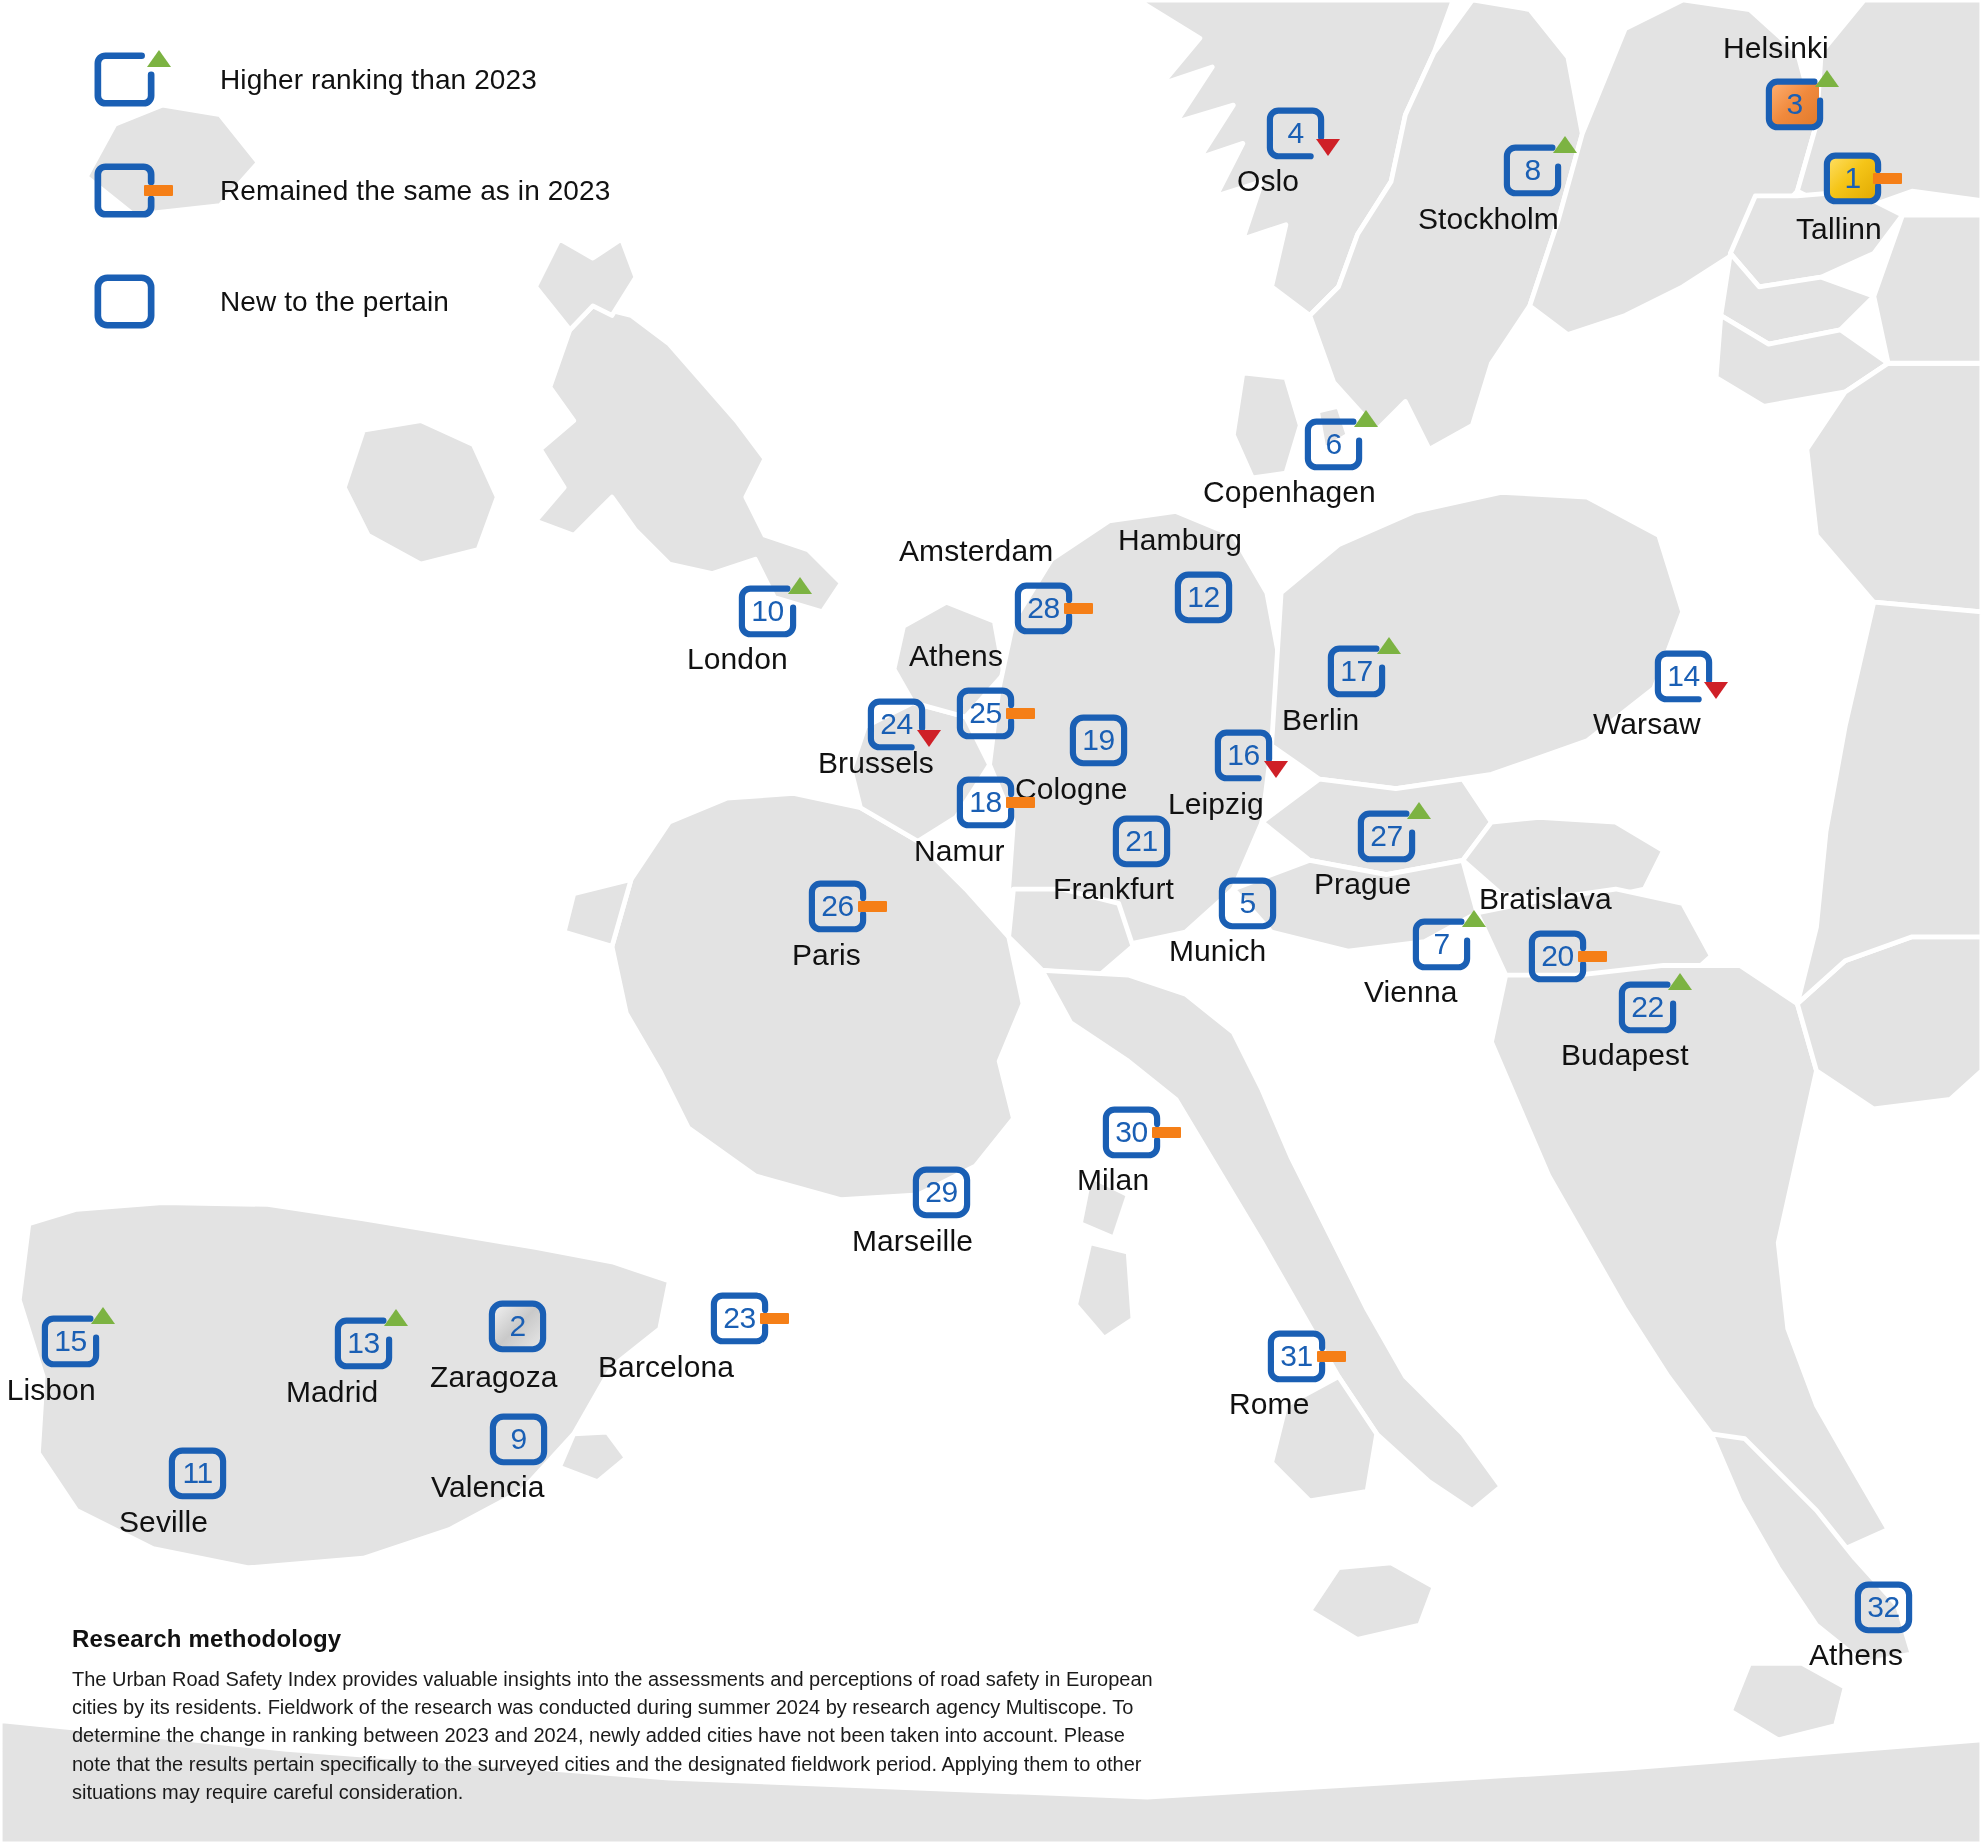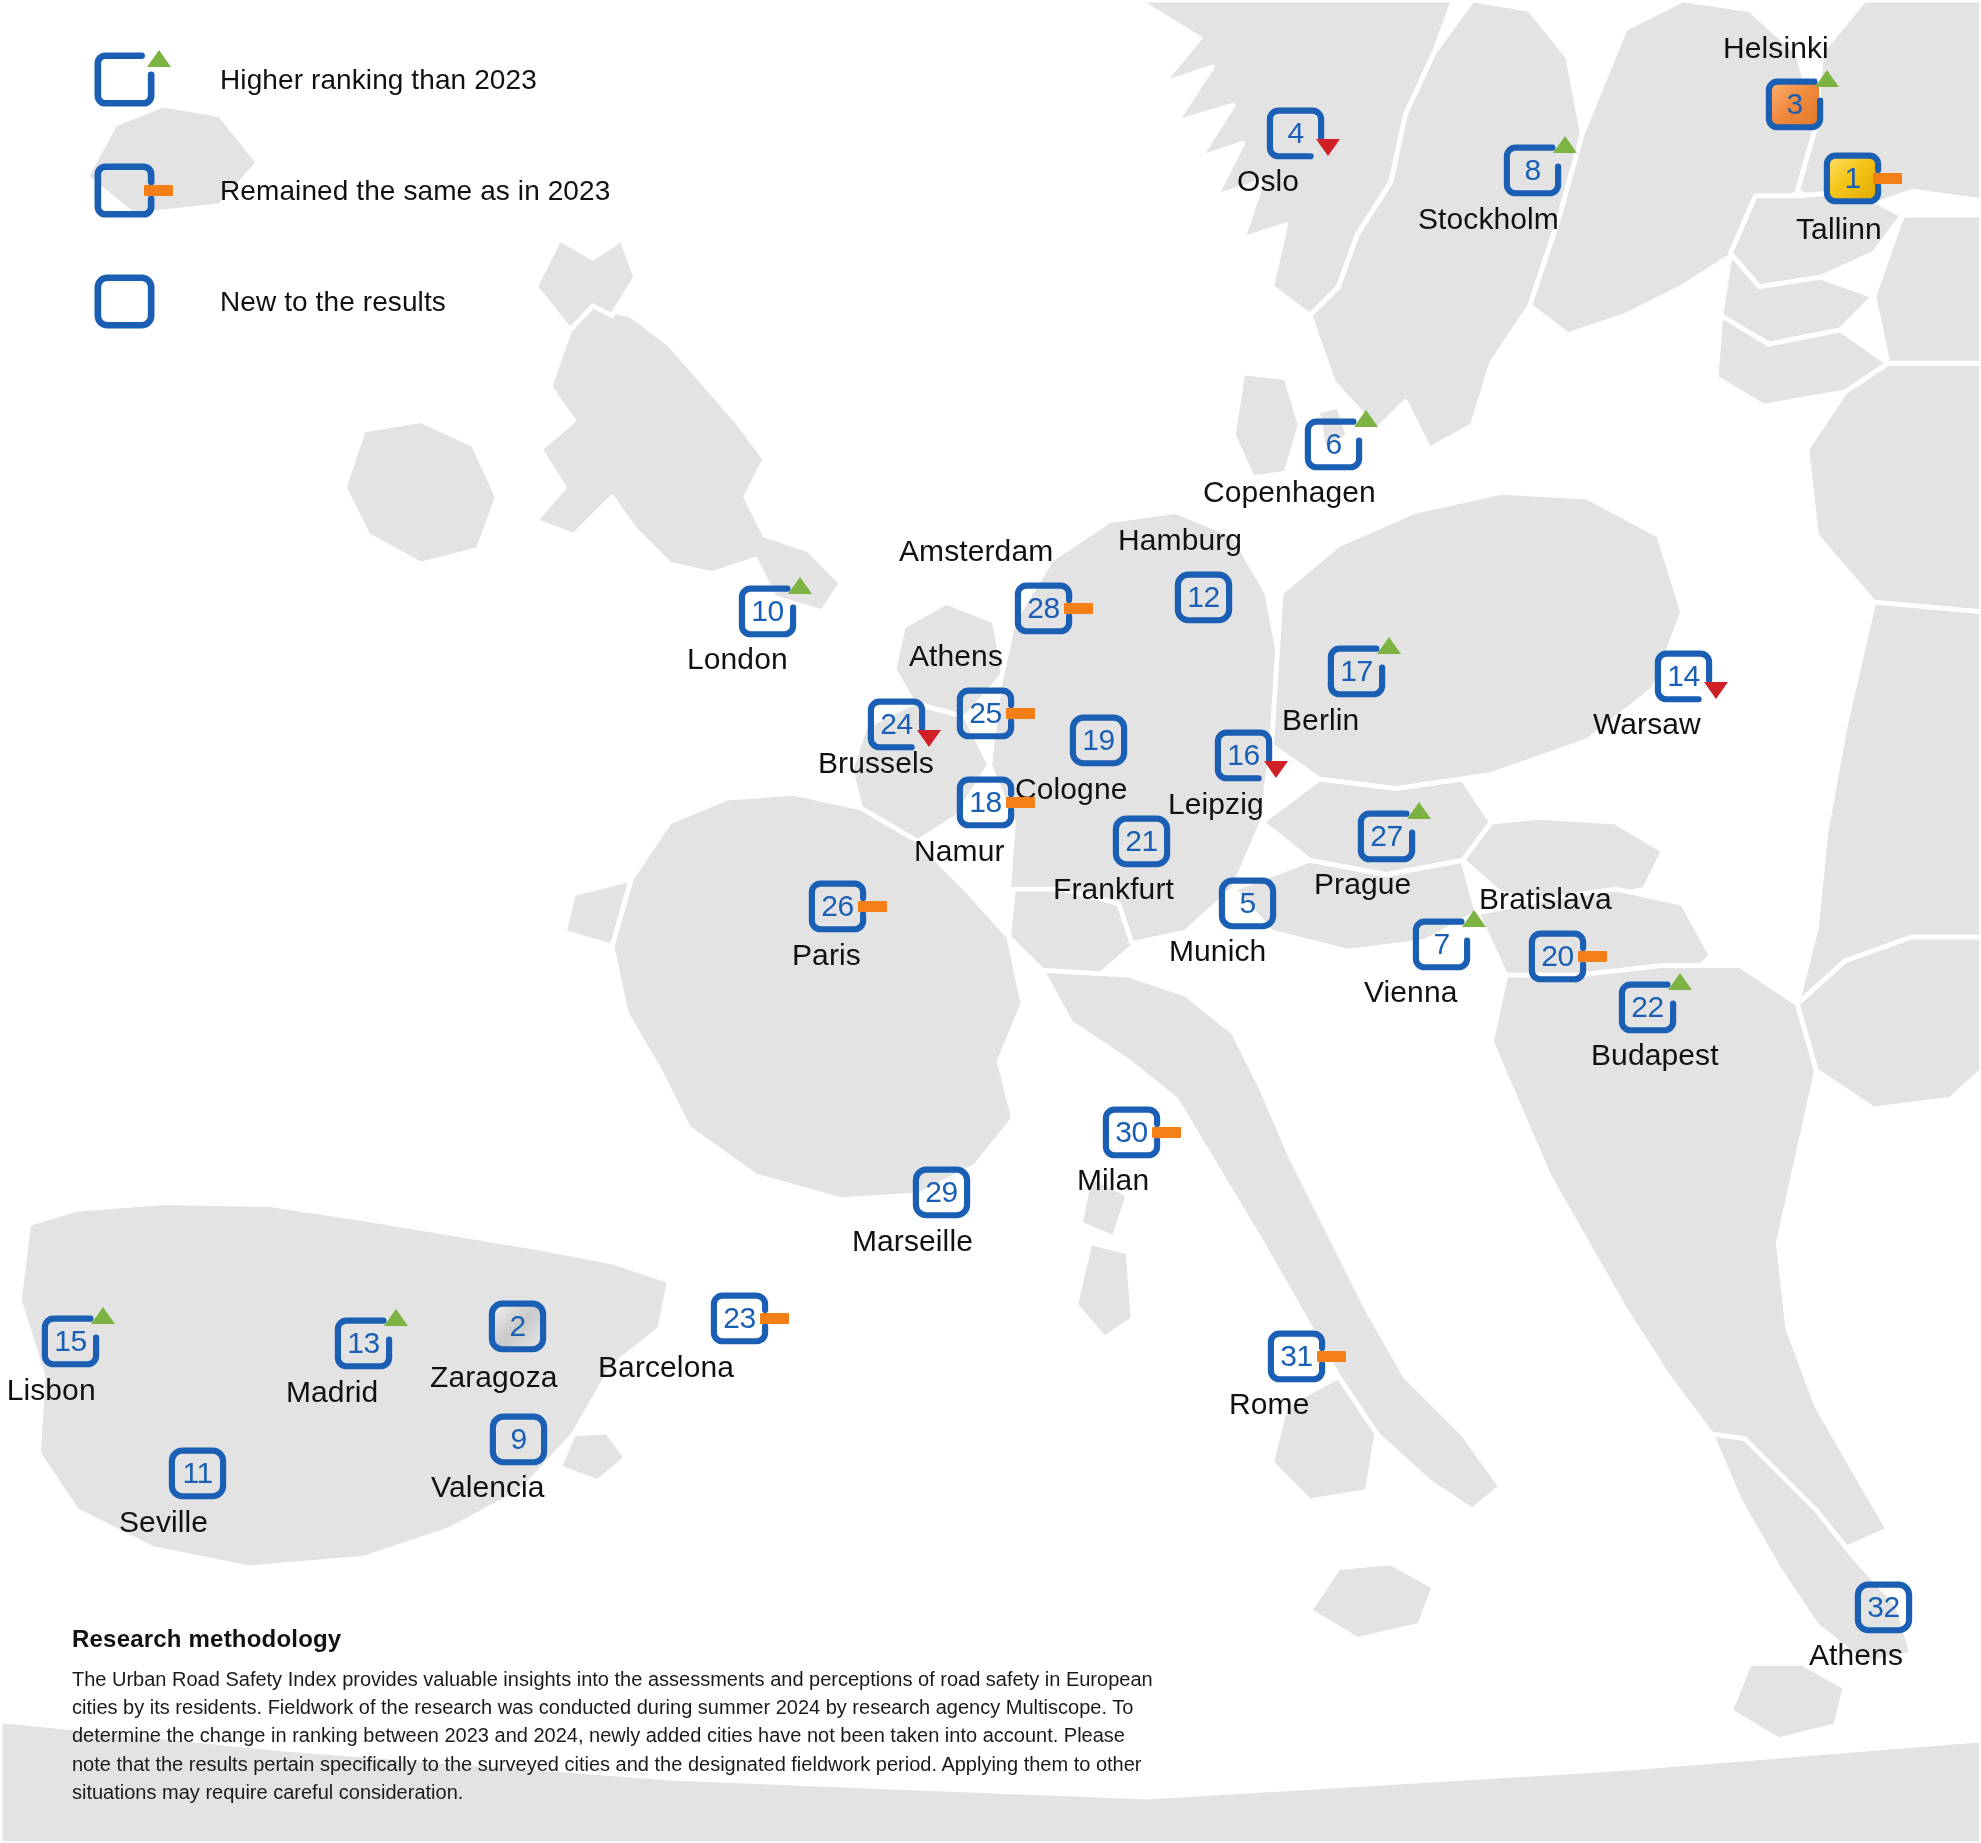--- a/index.html
+++ b/index.html
@@ -214,21 +214,21 @@
 
 
   <div class="legend-row">
     <div class="legend-mark">
       <span class="badge-shape">
         <svg viewBox="0 0 68 62">
             <rect x="6" y="6" width="56" height="50" rx="10" ry="10" fill="none" stroke="#1a5fb4" stroke-width="7"></rect>
           </svg>
       </span>
     </div>
-    <span class="legend-text">New to the results</span>
+    <span class="legend-text">New to the pertain</span>
   </div>
 </div>
 
 <div id="markers-layer">
     <div class="marker" style="left: 1823px; top: 150px;">
       <div class="pin">
         <div class="pin-fill" style="background: linear-gradient(135deg, rgb(255, 224, 102) 0%, rgb(245, 197, 24) 45%, rgb(224, 168, 0) 100%);"></div>
         <span class="badge-shape">
           <svg viewBox="0 0 62 58">
             <path d="M49 6 H13 A9 9 0 0 0 4 15 V45 A9 9 0 0 0 13 54 H49 A9 9 0 0 0 58 45 V38 M58 21 V15 A9 9 0 0 0 49 6" fill="none" stroke="#1a5fb4" stroke-width="6.5" stroke-linecap="round"></path>
@@ -478,21 +478,21 @@
       <div class="pin">
         <span class="badge-shape">
           <svg viewBox="0 0 62 58">
             <path d="M52 6 H13 A9 9 0 0 0 4 15 V45 A9 9 0 0 0 13 54 H49 A9 9 0 0 0 58 45 V26" fill="none" stroke="#1a5fb4" stroke-width="6.5" stroke-linecap="round"></path>
           </svg>
         </span>
         <span class="pin-num">22</span>
         <span class="ind ind-up"></span>
       </div>
     </div>
-    <span class="city-label" style="left: 1561px; top: 1038px; margin-left: 30px;">Budapest</span>
+    <span class="city-label" style="left: 1561px; top: 1038px;">Budapest</span>
     <div class="marker" style="left: 669px; top: 1290px; padding-left: 41px;">
       <div class="pin">
         <span class="badge-shape">
           <svg viewBox="0 0 62 58">
             <path d="M49 6 H13 A9 9 0 0 0 4 15 V45 A9 9 0 0 0 13 54 H49 A9 9 0 0 0 58 45 V38 M58 21 V15 A9 9 0 0 0 49 6" fill="none" stroke="#1a5fb4" stroke-width="6.5" stroke-linecap="round"></path>
           </svg>
         </span>
         <span class="pin-num">23</span>
         <span class="ind ind-same"></span>
       </div>

